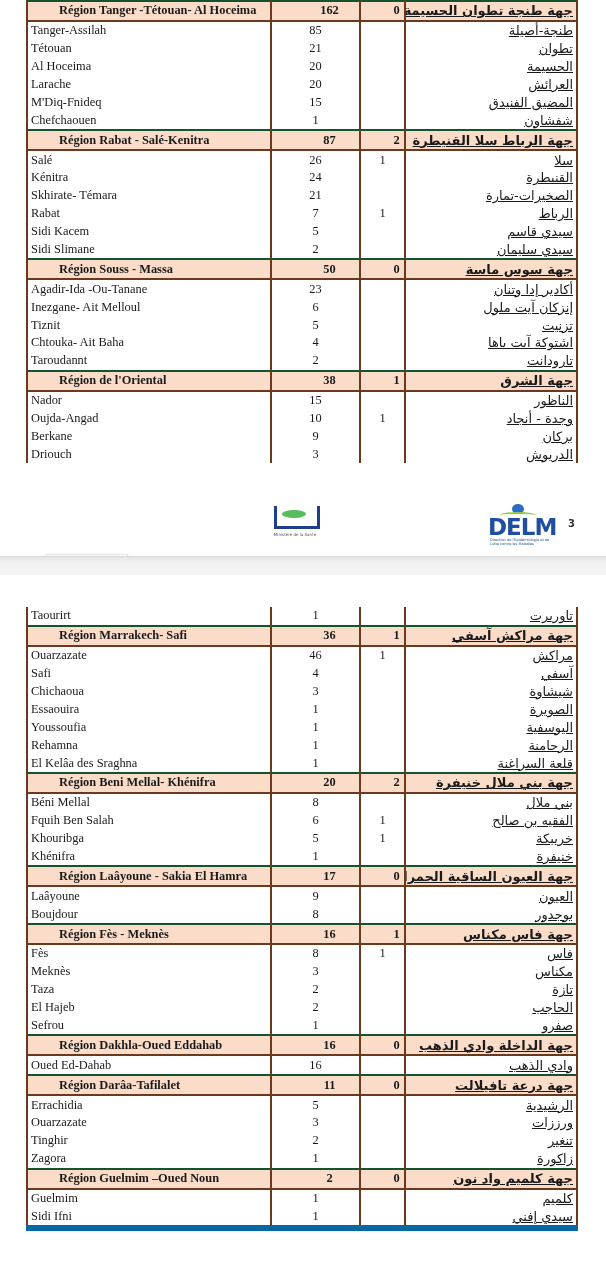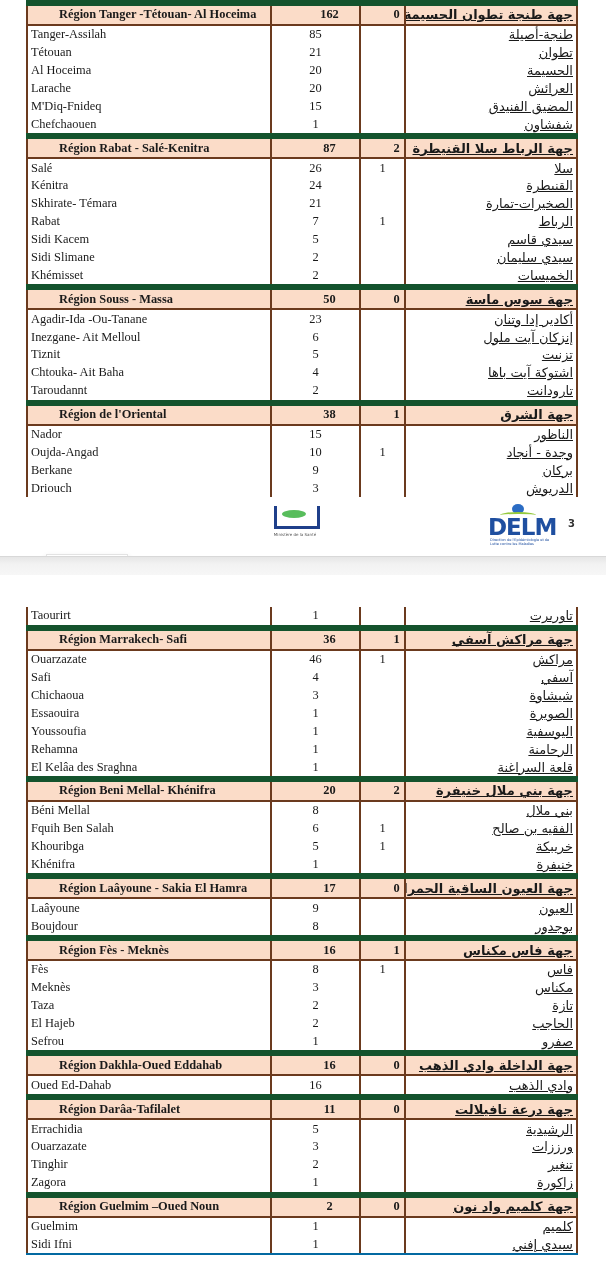--- a/index.html
+++ b/index.html
@@ -30,24 +30,24 @@
   table.covid col.c3 { width: 45px; }
   table.covid col.c4 { width: 172px; }
   table.covid td {
     padding: 0 3px; height: 17.9px; white-space: nowrap; overflow: hidden;
     border-left: 2px solid #6b3a1e; border-right: 2px solid #6b3a1e;
   }
   table.covid td.num, table.covid td.death { text-align: center; }
   table.covid td.ar { text-align: right; direction: rtl; font-family: "DejaVu Sans", sans-serif; font-size: 13px; text-decoration: underline; }
   tr.region td {
     background: #fbdcc8; font-weight: bold;
-    border-top: 6px solid #14532d; border-bottom: 2px solid #6b3a1e; padding-left: 31px;
+    border-top: 2px solid #14532d; border-bottom: 2px solid #6b3a1e; padding-left: 31px;
   }
   tr.region td.ar { font-weight: bold; }
-  tr.last td { border-bottom: 2px solid #0369a1; }
+  tr.last td { border-bottom: 6px solid #0369a1; }
   tr.blank td { height: 9px; }
   .logos { position: absolute; top: 500px; left: 0; width: 606px; height: 55px; }
   .logo-nousp {
     position: absolute; left: 46px; top: 6px; width: 80px; height: 34px;
     background: #fff; box-shadow: 0 4px 6px rgba(0,0,0,0.25);
     border: 1px solid #e3e3e3;
     margin-top: 48px;
   }
   .logo-nousp .arc {
     position: absolute; left: 3px; top: 3px; width: 22px; height: 26px;
@@ -165,26 +165,20 @@
           <td class="fr">Sidi Kacem</td>
           <td class="num">5</td>
           <td class="death"></td>
           <td class="ar">سيدي قاسم</td>
         </tr>
         <tr class="district">
           <td class="fr">Sidi Slimane</td>
           <td class="num">2</td>
           <td class="death"></td>
           <td class="ar">سيدي سليمان</td>
-        </tr>
-        <tr class="district">
-          <td class="fr">Khémisset</td>
-          <td class="num">2</td>
-          <td class="death"></td>
-          <td class="ar">الخميسات</td>
         </tr>
         <tr class="region">
           <td class="fr">Région Souss - Massa</td>
           <td class="num">50</td>
           <td class="death">0</td>
           <td class="ar">جهة سوس ماسة</td>
         </tr>
         <tr class="district">
           <td class="fr">Agadir-Ida -Ou-Tanane</td>
           <td class="num">23</td>

